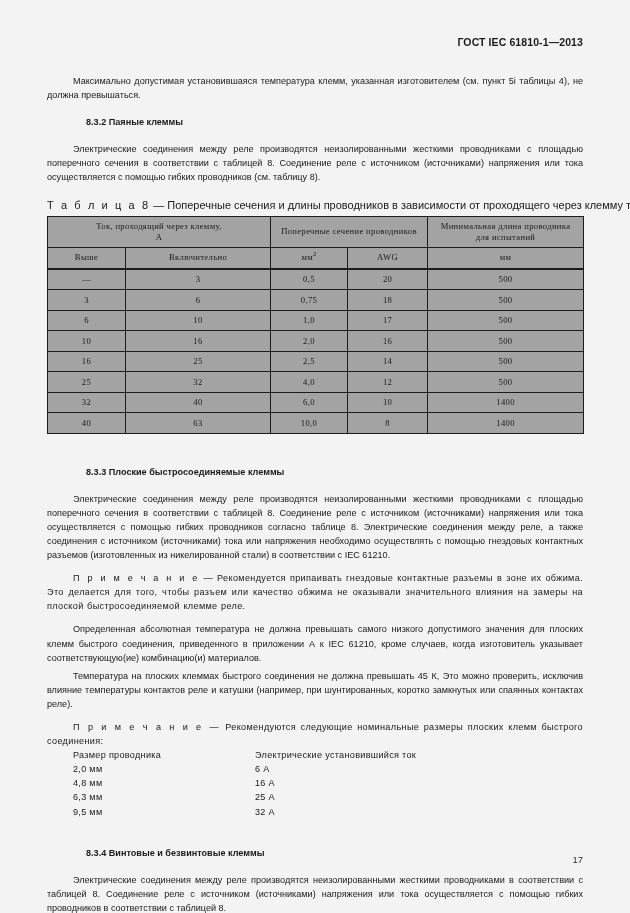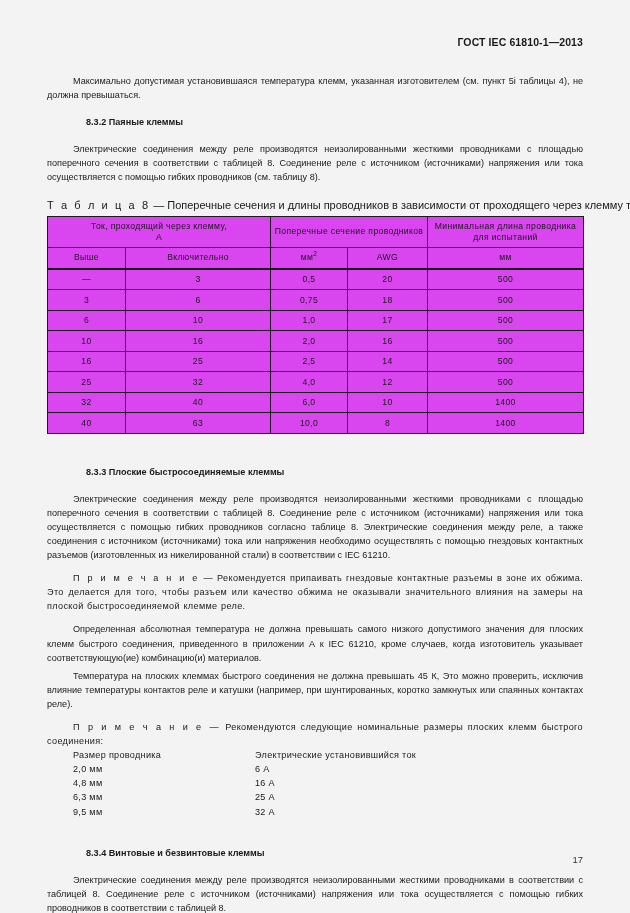--- a/index.html
+++ b/index.html
@@ -83,21 +83,22 @@
   .table-caption .tbl-word {
     letter-spacing: 2.1px;
   }
 
   
   table.t8 {
     border-collapse: collapse;
     width: 536px;
     table-layout: fixed;
     font-size: 8.6px;
-    background: #d946ef;
+    background: #a3a3a3;
+    font-family: Liberation Serif, serif;
   }
   table.t8 td,
   table.t8 th {
     border: 1px solid #1b1b1b;
     text-align: center;
     vertical-align: middle;
     font-weight: normal;
     padding: 0;
     letter-spacing: 0.35px;
   }

